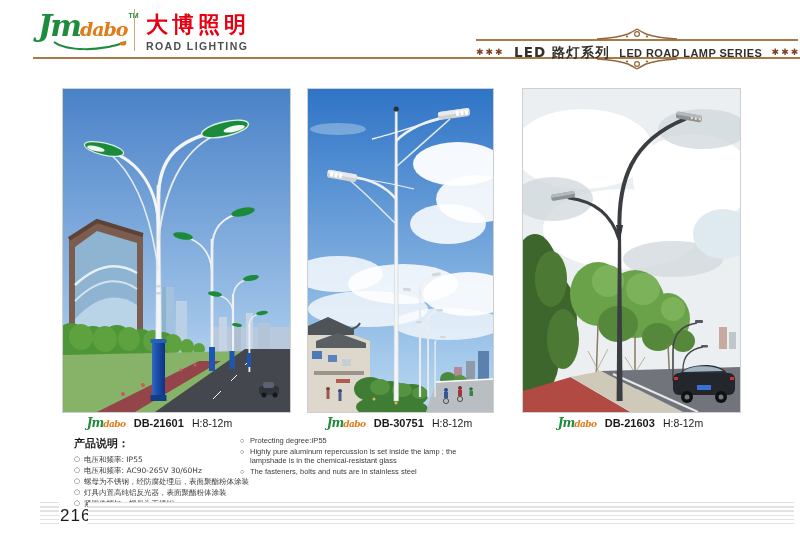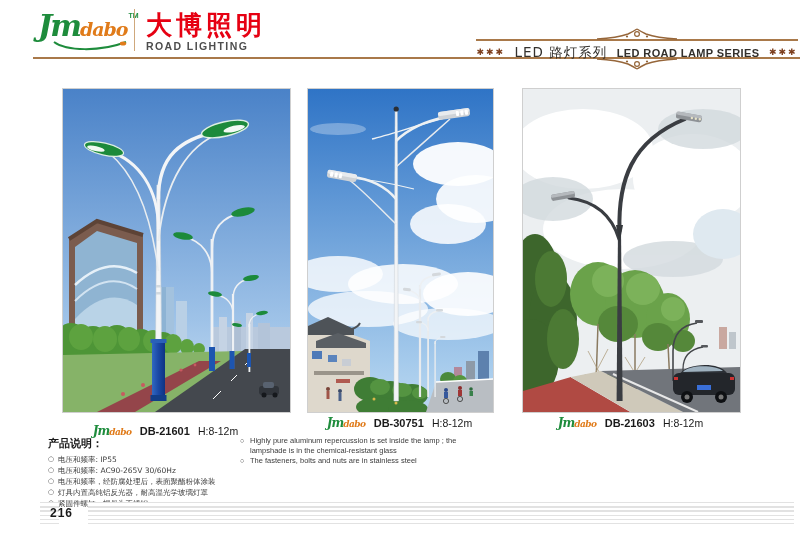--- a/index.html
+++ b/index.html
@@ -8,69 +8,69 @@
 
   
   .logo-block{position:absolute;left:38px;top:8px;width:100px;height:46px;}
   .logo-line{position:relative;font-family:"DejaVu Serif",serif;font-style:italic;font-weight:bold;white-space:nowrap;}
   .logo-jm{font-size:30px;color:#1e8c3c;letter-spacing:-2px;}
   .logo-dabo{font-size:19px;color:#e07b1a;letter-spacing:-1px;}
   .logo-tm{font-size:7px;color:#1e8c3c;font-style:normal;font-family:"Liberation Sans",sans-serif;vertical-align:18px;margin-left:1px;}
   .logo-swoosh{position:absolute;left:14px;top:32px;width:78px;height:12px;}
   .logo-divider{position:absolute;left:134px;top:9px;width:1px;height:42px;background:#cfa87c;}
   .brand{position:absolute;left:146px;top:13px;}
-  .brand-cn{font-size:26px;font-weight:bold;color:#e60012;letter-spacing:4px;
+  .brand-cn{font-size:22px;font-weight:bold;color:#e60012;letter-spacing:4px;
             font-family:"DejaVu Sans","Liberation Sans",sans-serif;line-height:24px;}
   .brand-en{font-size:10.5px;font-weight:bold;color:#4d4d4d;letter-spacing:1.4px;margin-top:3px;}
   .rule-full{position:absolute;left:33px;right:0;top:57px;height:2px;background:#a9794a;}
 
   .series-block{position:absolute;left:476px;top:30px;width:322px;height:44px;}
   .series-topline{position:absolute;left:0;right:0;top:9px;height:2px;background:#a9794a;}
   .series-row{position:absolute;left:0;right:0;top:13px;text-align:center;white-space:nowrap;}
   .series-stars{font-size:9px;color:#7d3f1e;letter-spacing:2px;vertical-align:2px;}
-  .series-cn{font-size:13.5px;font-weight:normal;color:#33302c;letter-spacing:1px;margin:0 5px;
+  .series-cn{font-size:13.5px;font-weight:bold;color:#33302c;letter-spacing:1px;margin:0 5px;
              font-family:"DejaVu Sans","Liberation Sans",sans-serif;}
   .series-en{font-size:11px;font-weight:bold;color:#33302c;letter-spacing:0.4px;margin-right:5px;margin-top:16px;}
   .orn{position:absolute;left:50%;transform:translateX(-50%);width:86px;height:14px;}
   .orn-top{top:-3px;} .orn-bottom{top:27px;}
 
   
   .photo{position:absolute;top:88px;border:1px solid #cfcfcf;background:#eee;}
   .photo svg{display:block;}
   .photo-1{left:62px;width:227px;height:323px;}
   .photo-2{left:307px;width:185px;height:323px;}
   .photo-3{left:522px;width:217px;height:323px;}
 
   
   .plabel{position:absolute;top:416px;height:15px;text-align:center;white-space:nowrap;font-size:11px;}
-  .plabel-1{left:52px;width:227px;margin-top:8px;} .plabel-2{left:307px;width:185px;} .plabel-3{left:522px;width:217px;}
+  .plabel-1{left:46px;width:227px;} .plabel-2{left:307px;width:185px;} .plabel-3{left:522px;width:217px;}
   .mini-logo{font-family:"DejaVu Serif",serif;font-style:italic;font-weight:bold;margin-right:5px;}
   .mini-jm{color:#1e8c3c;font-size:12px;letter-spacing:-1px;}
   .mini-dabo{color:#e07b1a;font-size:9px;letter-spacing:-0.5px;}
   .model{font-weight:bold;color:#1a1a1a;}
   .hrange{color:#1a1a1a;font-size:10.5px;margin-left:5px;}
 
   
   .desc{position:absolute;top:436px;}
-  .desc-cn{left:48px;width:176px;}
+  .desc-cn{left:74px;width:176px;}
   .desc-en{left:240px;width:234px;}
   .desc-title{font-weight:bold;font-size:11px;color:#1a1a1a;margin:0 0 3px 0;
               font-family:"DejaVu Sans","Liberation Sans",sans-serif;}
   .desc ul{list-style:none;margin:0;padding:0;}
   .desc-cn li{font-size:7.5px;color:#3c3c3c;line-height:11px;position:relative;padding-left:10px;
               font-family:"DejaVu Sans","Liberation Sans",sans-serif;white-space:nowrap;}
   .desc-en li{font-size:7.5px;color:#3c3c3c;line-height:9.5px;position:relative;padding-left:10px;margin-bottom:1px;}
   .bul{position:absolute;left:0;top:0;font-size:7px;color:#3c3c3c;}
 
   
   .stripes{position:absolute;height:23px;top:502px;
     background:repeating-linear-gradient(to bottom,#e2e2e2 0px,#e2e2e2 1.5px,#ffffff 1.5px,#ffffff 4.2px);}
   .stripes-left{left:40px;width:19px;}
   .stripes-right{left:88px;right:6px;}
-  .page-num{position:absolute;left:50px;top:506px;font-size:12px;font-weight:bold;color:#1a1a1a;letter-spacing:1px;}
+  .page-num{position:absolute;left:60px;top:506px;font-size:17px;font-weight:normal;color:#1a1a1a;letter-spacing:1px;}
 </style>
 </head>
 <body>
 
 <div class="page">
 
   <div class="logo-block">
     <div class="logo-line">
       <span class="logo-jm">Jm</span><span class="logo-dabo">dabo</span><span class="logo-tm">TM</span>
     </div>
@@ -487,27 +487,28 @@
     <span class="mini-logo"><span class="mini-jm">Jm</span><span class="mini-dabo">dabo</span></span>
     <span class="model">DB-21603</span>
     <span class="hrange">H:8-12m</span>
   </div>
 
   <div class="desc desc-cn">
     <div class="desc-title">产品说明：</div>
     <ul>
       <li><span class="bul">○</span><span>电压和频率: IP55</span></li>
       <li><span class="bul">○</span><span>电压和频率: AC90-265V 30/60Hz</span></li>
-      <li><span class="bul">○</span><span>电压和频率，经防腐处理后，表面聚酯粉体涂装</span></li>
-      <li><span class="bul">○</span><span>灯具内置高纯铝反光器，耐高温光学玻璃灯罩</span></li>
+      <li><span class="bul">○</span><span>螺母为不锈钢，经防腐处理后，表面聚酯粉体涂装</span></li>
+      <li><span class="bul">○</span><span>灯具内置高纯铝反光器，表面聚酯粉体涂装</span></li>
       <li><span class="bul">○</span><span>紧固件螺钉、螺母为不锈钢</span></li>
     </ul>
   </div>
   <div class="desc desc-en">
     <ul>
+      <li><span class="bul">○</span><span>Protecting degree:IP55</span></li>
       <li><span class="bul">○</span><span>Highly pure aluminum repercussion is set inside the lamp ; the lampshade is in the chemical-resistant glass</span></li>
       <li><span class="bul">○</span><span>The fasteners, bolts and nuts are in stainless steel</span></li>
     </ul>
   </div>
 
   <div class="stripes stripes-left"></div>
   <div class="page-num">216</div>
   <div class="stripes stripes-right"></div>
 
 </div>

